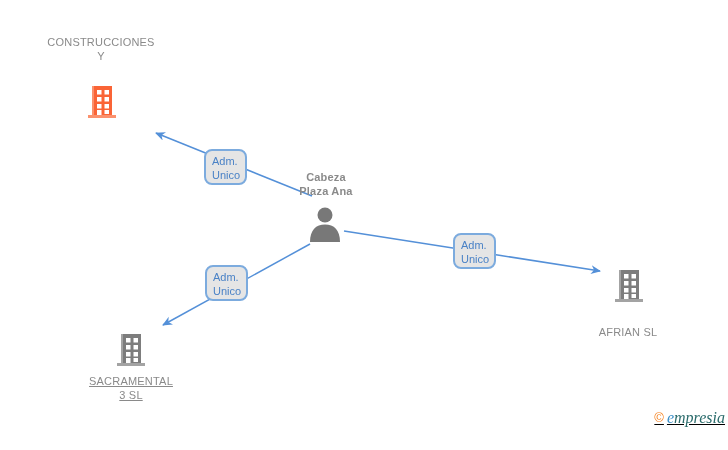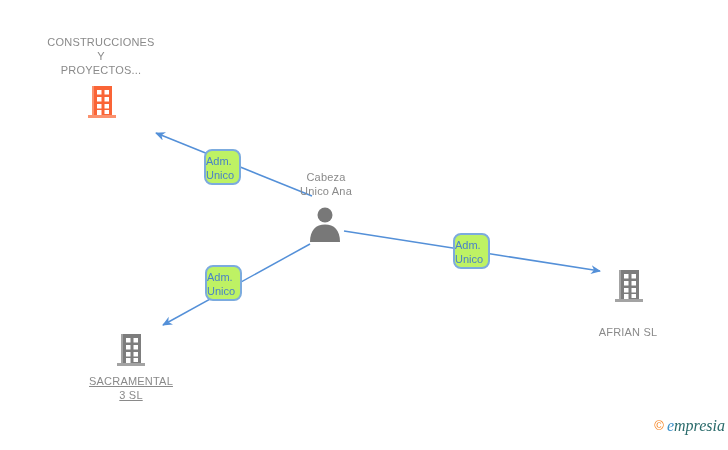--- a/index.html
+++ b/index.html
@@ -32,40 +32,41 @@
     line-height:14px;
     color:var(--label-gray);
     white-space:nowrap;
     letter-spacing:0.2px;
   }
   .icon-wrap{position:absolute;width:34px;height:36px;}
   .icon-wrap svg{display:block;width:100%;height:100%;}
   .adm-box{
     position:absolute;
     width:33px;height:27px;
-    background:#bef264;
+    background:#e5e5e5;
     border:2px solid var(--box-border-blue);
     border-radius:8px;
-    padding:3px 0 2px 0;
+    padding:3px 0 2px 6px;
     font-size:11px;
     line-height:14px;
     color:var(--box-text-blue);
     z-index:2;
   }
   .building-main{fill:var(--node-gray);}
   .building-light{fill:#a3a3a3;}
   .building-orange .building-main{fill:var(--highlight-orange);}
   .building-orange .building-light{fill:#fb916d;}
   .person-fill{fill:#787878;}
   #watermark{
     position:absolute;
-    right:3px;bottom:15px;
+    right:3px;bottom:23px;
     font-size:14px;
     white-space:nowrap;
     z-index:3;
+    text-decoration:underline;
   }
   #watermark .copy{color:var(--logo-orange);font-size:13px;vertical-align:1px;margin-right:3px;}
   #watermark .brand{font-family:"Liberation Serif", serif;font-style:italic;font-size:16px;}
   #watermark .brand-e{color:var(--logo-blue);}
   #watermark .brand-rest{color:var(--logo-teal);}
 </style>
 </head>
 <body>
 
 <div id="canvas">
@@ -77,41 +78,40 @@
       </marker>
     </defs>
     <line class="edge" x1="312" y1="196" x2="156" y2="133" marker-end="url(#arrow)"></line>
     <line class="edge" x1="344" y1="231" x2="600" y2="271" marker-end="url(#arrow)"></line>
     <line class="edge" x1="310" y1="244" x2="163" y2="325" marker-end="url(#arrow)"></line>
   </svg>
 
   <div class="node-label" style="left:101px;top:35px;">
     <div>CONSTRUCCIONES</div>
     <div>Y</div>
-    <div>PROYECTOS...</div>
   </div>
   <div class="icon-wrap building-orange" style="left:85px;top:84px;">
     <svg viewBox="0 0 34 36">
       <rect class="building-light" x="3" y="31" width="28" height="3"></rect>
       <rect class="building-light" x="7" y="2" width="20" height="29"></rect>
       <rect class="building-main" x="9" y="2" width="18" height="29"></rect>
       <rect x="12" y="6" width="4.5" height="4.5" fill="#fff"></rect>
       <rect x="19.5" y="6" width="4.5" height="4.5" fill="#fff"></rect>
       <rect x="12" y="13" width="4.5" height="4.5" fill="#fff"></rect>
       <rect x="19.5" y="13" width="4.5" height="4.5" fill="#fff"></rect>
       <rect x="12" y="20" width="4.5" height="4.5" fill="#fff"></rect>
       <rect x="19.5" y="20" width="4.5" height="4.5" fill="#fff"></rect>
       <rect x="12" y="26" width="4.5" height="5" fill="#fff"></rect>
       <rect x="19.5" y="26" width="4.5" height="4" fill="#fff"></rect>
     </svg>
   </div>
 
-  <div class="node-label" style="left:326px;top:170px;">
+  <div class="node-label" style="left:326px;top:170px;font-weight:bold;">
     <div>Cabeza</div>
-    <div>Unico Ana</div>
+    <div>Plaza Ana</div>
   </div>
   <div class="icon-wrap" style="left:307px;top:206px;width:36px;height:36px;">
     <svg viewBox="0 0 36 36">
       <circle class="person-fill" cx="18" cy="9" r="7.5"></circle>
       <path class="person-fill" d="M3,36 C3,24 9,18.5 18,18.5 C27,18.5 33,24 33,36 Z"></path>
     </svg>
   </div>
 
   <div class="icon-wrap" style="left:612px;top:268px;">
     <svg viewBox="0 0 34 36">

